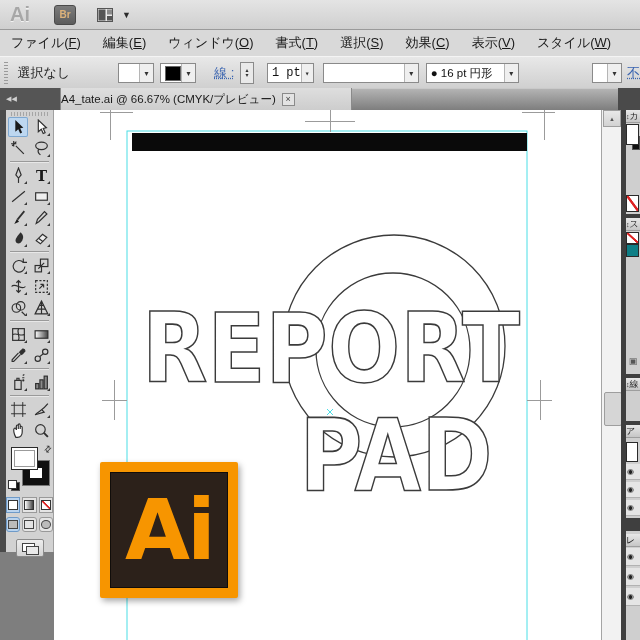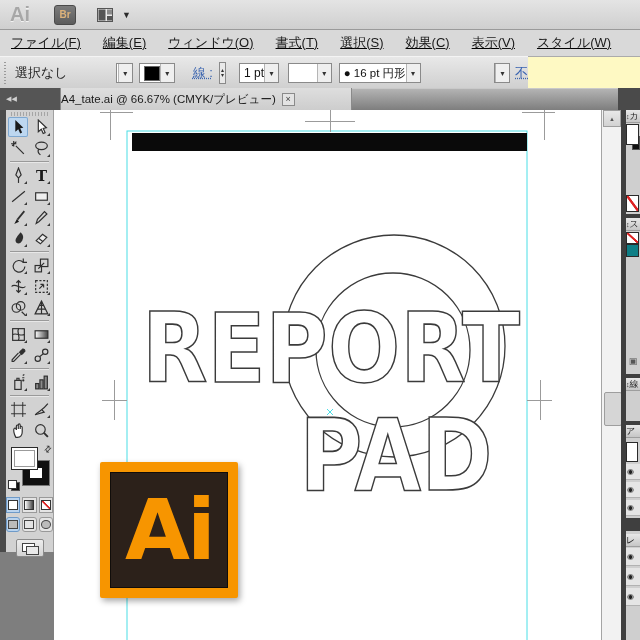--- a/index.html
+++ b/index.html
@@ -13,42 +13,42 @@
   .ailogo{margin-left:10px;font-size:20px;font-weight:bold;color:#A7A7A7;
     text-shadow:0 1px 0 #F2F2F2;}
   .brbtn{margin-left:24px;width:20px;height:18px;border:1px solid #4A4A4A;border-radius:3px;
     background:linear-gradient(#7C7C7C,#5C5C5C);color:#DDB27A;font-size:10px;font-weight:bold;
     display:flex;align-items:center;justify-content:center;}
   .wsbtn{margin-left:16px;width:26px;height:18px;display:flex;align-items:center;justify-content:center;}
   .wsarr{margin-left:4px;font-size:9px;color:#2B2B2B;}
 
   
   .menubar{position:absolute;left:0;top:30px;width:640px;height:26px;background:#D9D9D9;
-    border-bottom:1px solid #ABABAB;display:flex;align-items:center;white-space:nowrap;overflow:hidden;text-decoration:underline;}
+    border-bottom:1px solid #ABABAB;display:flex;align-items:center;white-space:nowrap;overflow:hidden;}
   .mi{padding:0 11px;font-size:13px;color:#1A1A1A;}
   .mi u{text-decoration:underline;}
 
   
-  .controlbar{position:absolute;left:0;top:56px;width:528px;height:32px;
+  .controlbar{position:absolute;left:0;top:56px;width:640px;height:32px;
     background:linear-gradient(#E8E8E8,#CFCFCF);border-top:1px solid #F4F4F4;
     border-bottom:1px solid #8F8F8F;display:flex;align-items:center;white-space:nowrap;overflow:hidden;}
   .grip{width:5px;height:22px;margin-left:4px;
     background:repeating-linear-gradient(0deg,#9a9a9a 0 1px,transparent 1px 3px);}
   .sel-status{margin-left:9px;font-size:13px;color:#222;}
   .combo{height:20px;background:#fff;border:1px solid #8A8A8A;display:flex;align-items:center;box-sizing:border-box;}
   .combo .arr{margin-left:auto;width:13px;height:100%;display:flex;align-items:center;justify-content:center;
     font-size:8px;color:#333;border-left:1px solid #B5B5B5;background:#EFEFEF;}
   .combo .val{padding-left:4px;font-size:12px;color:#111;}
   .fillc{margin-left:48px;width:40px;}
   .strokec{margin-left:6px;width:40px;}
   .sw-black{width:14px;height:13px;background:#000;border:1px solid #666;margin-left:4px;}
   .blink{font-size:13px;color:#3A64B0;text-decoration:underline dotted;margin-left:18px;}
   .stepper{margin-left:6px;width:13px;height:20px;border:1px solid #8A8A8A;background:#E9E9E9;
     display:flex;flex-direction:column;align-items:center;justify-content:center;font-size:6px;color:#333;line-height:5px;}
-  .wcombo{margin-left:13px;width:47px;}
+  .wcombo{margin-left:13px;width:47px;font-family:Liberation Mono, monospace;}
   .varw{margin-left:9px;width:107px;}
   .brushc{margin-left:7px;width:104px;}
   .brushc .val{font-size:11.5px;}
   .lbl{margin-left:9px;font-size:13px;color:#222;margin-top:45px;}
   .stylec{margin-left:4px;width:33px;}
   .oplink{margin-left:5px;}
 
   
   .tabstrip{position:absolute;left:0;top:88px;width:640px;height:22px;background:#565656;}
   .toolhead{position:absolute;left:0;top:0;width:60px;height:22px;background:#555;

